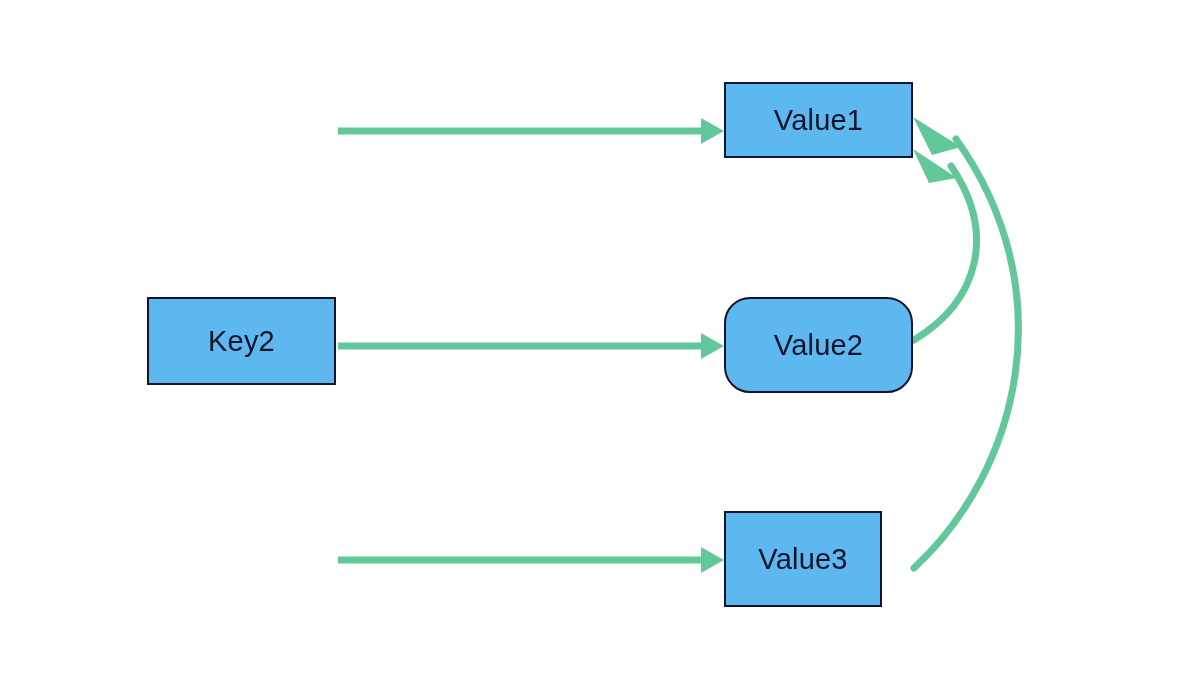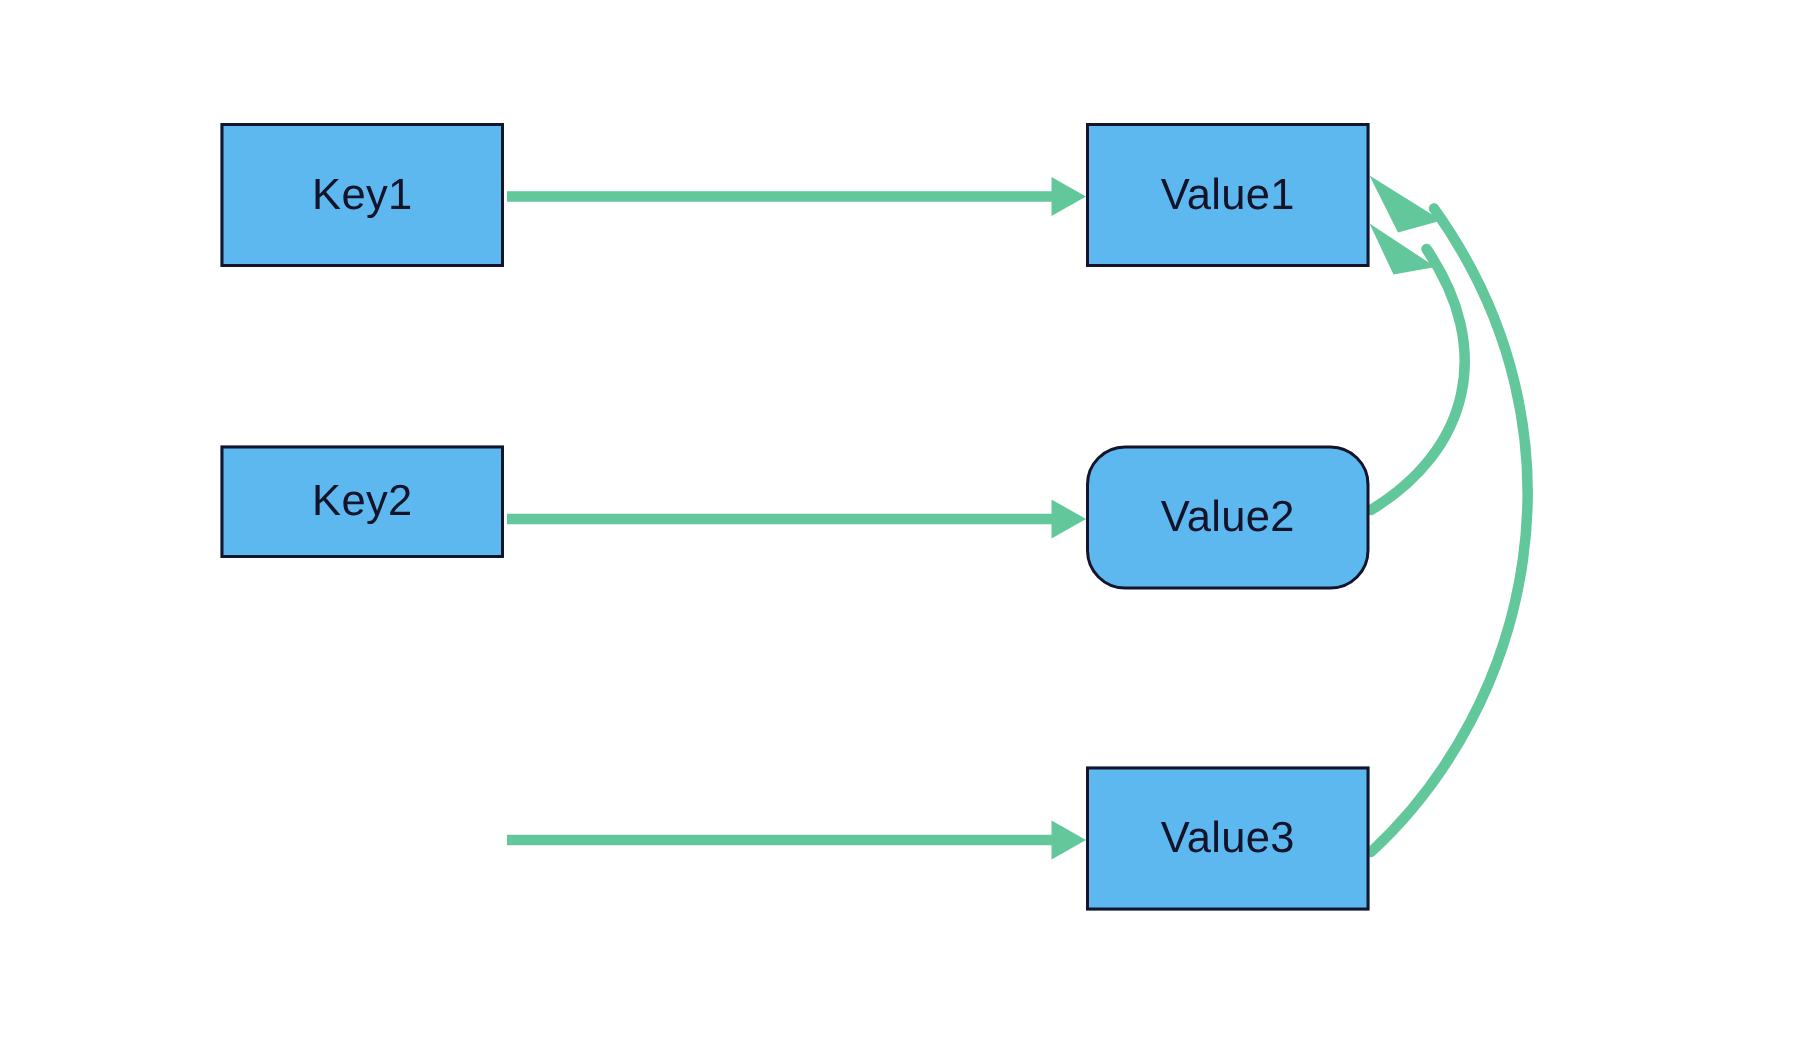--- a/index.html
+++ b/index.html
@@ -72,34 +72,31 @@
       <path d="M 914,340 C 980,300 996,232 951,166" fill="none" stroke="#62c79a" stroke-width="7" stroke-linecap="round"></path>
       <polygon points="913,149 957,178 929,183" fill="#62c79a"></polygon>
     </g>
 
     <g>
       <path d="M 914,568 C 1020,470 1064,290 956,139" fill="none" stroke="#62c79a" stroke-width="7" stroke-linecap="round"></path>
       <polygon points="913,117 961,147 932,155" fill="#62c79a"></polygon>
     </g>
   </svg>
 
-  <div class="node" style="left:147px; top:82px; width:189px; height:96px;">
-    <span class="node-label">Key1</span>
-  </div>
 
-  <div class="node" style="left:147px; top:297px; width:189px; height:75px;">
+  <div class="node" style="left:147px; top:297px; width:189px; height:88px;">
     <span class="node-label">Key2</span>
   </div>
 
 
-  <div class="node" style="left:724px; top:82px; width:189px; height:96px;">
+  <div class="node" style="left:724px; top:82px; width:189px; height:76px;">
     <span class="node-label">Value1</span>
   </div>
 
   <div class="node" style="left:724px; top:297px; width:189px; height:96px;border-radius:26px;">
     <span class="node-label">Value2</span>
   </div>
 
-  <div class="node" style="left:724px; top:511px; width:189px; height:96px;">
+  <div class="node" style="left:724px; top:511px; width:158px; height:96px;">
     <span class="node-label">Value3</span>
   </div>
 
 </div>
 
 </body></html>

